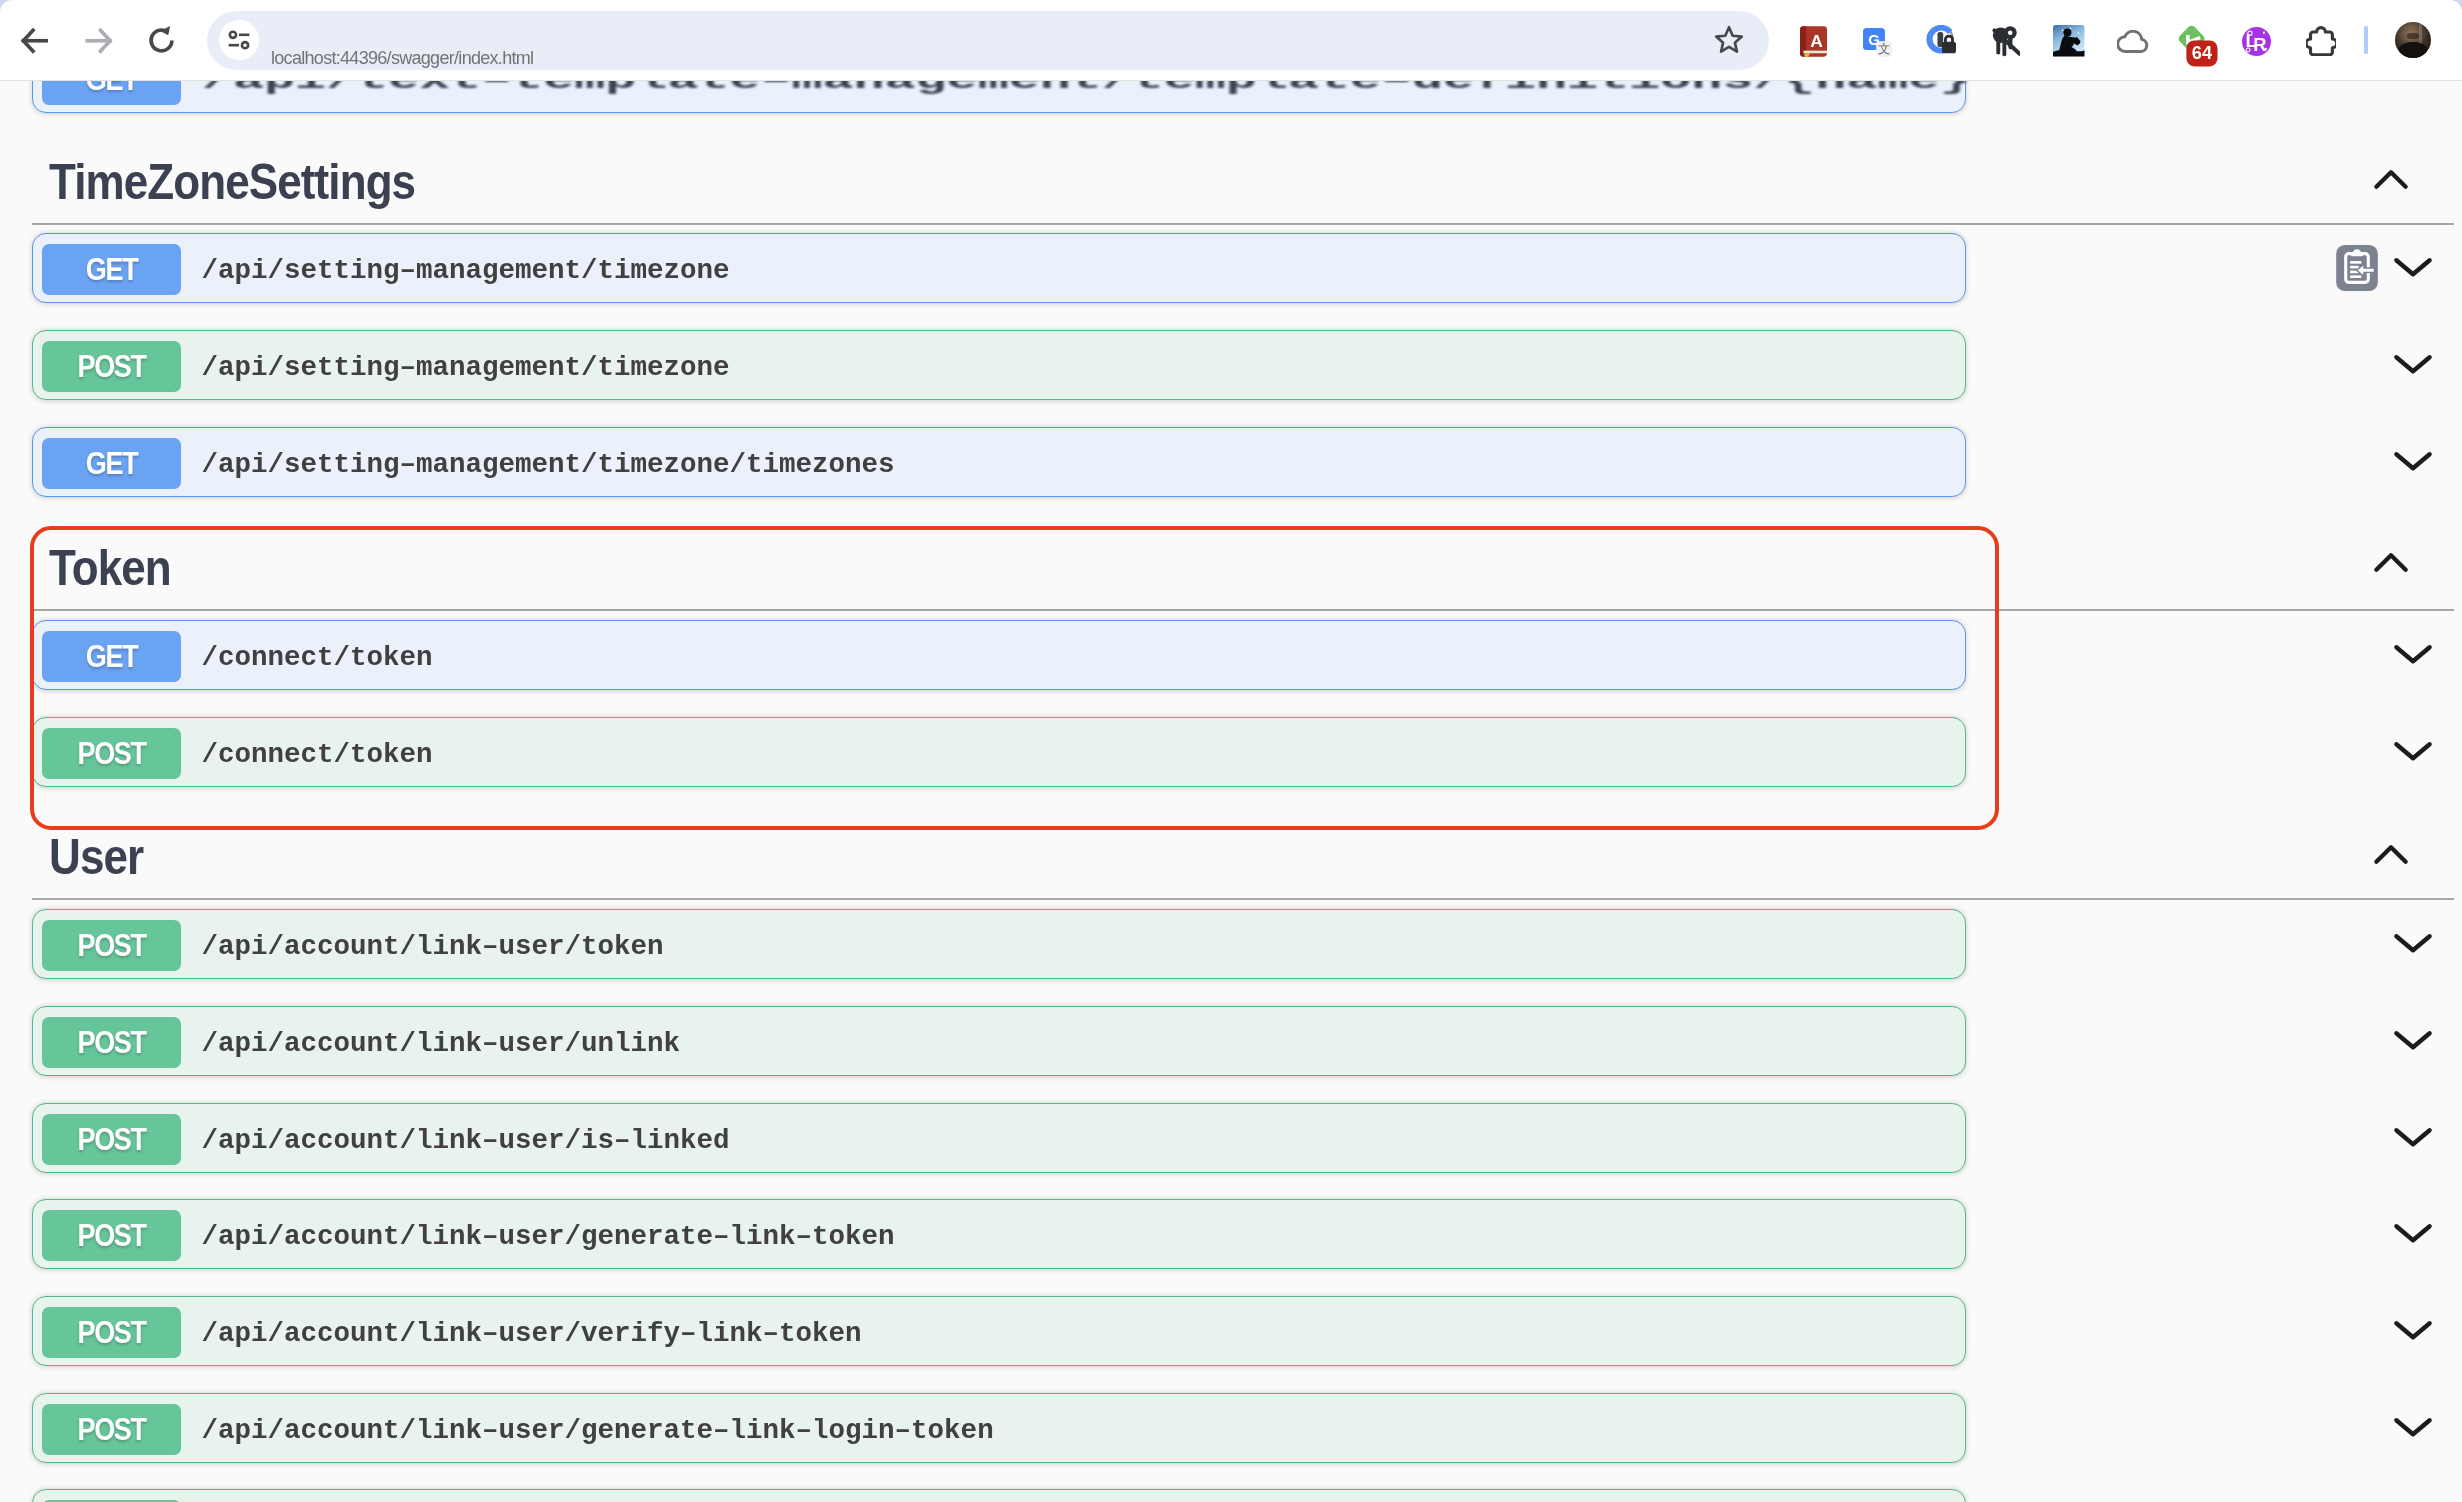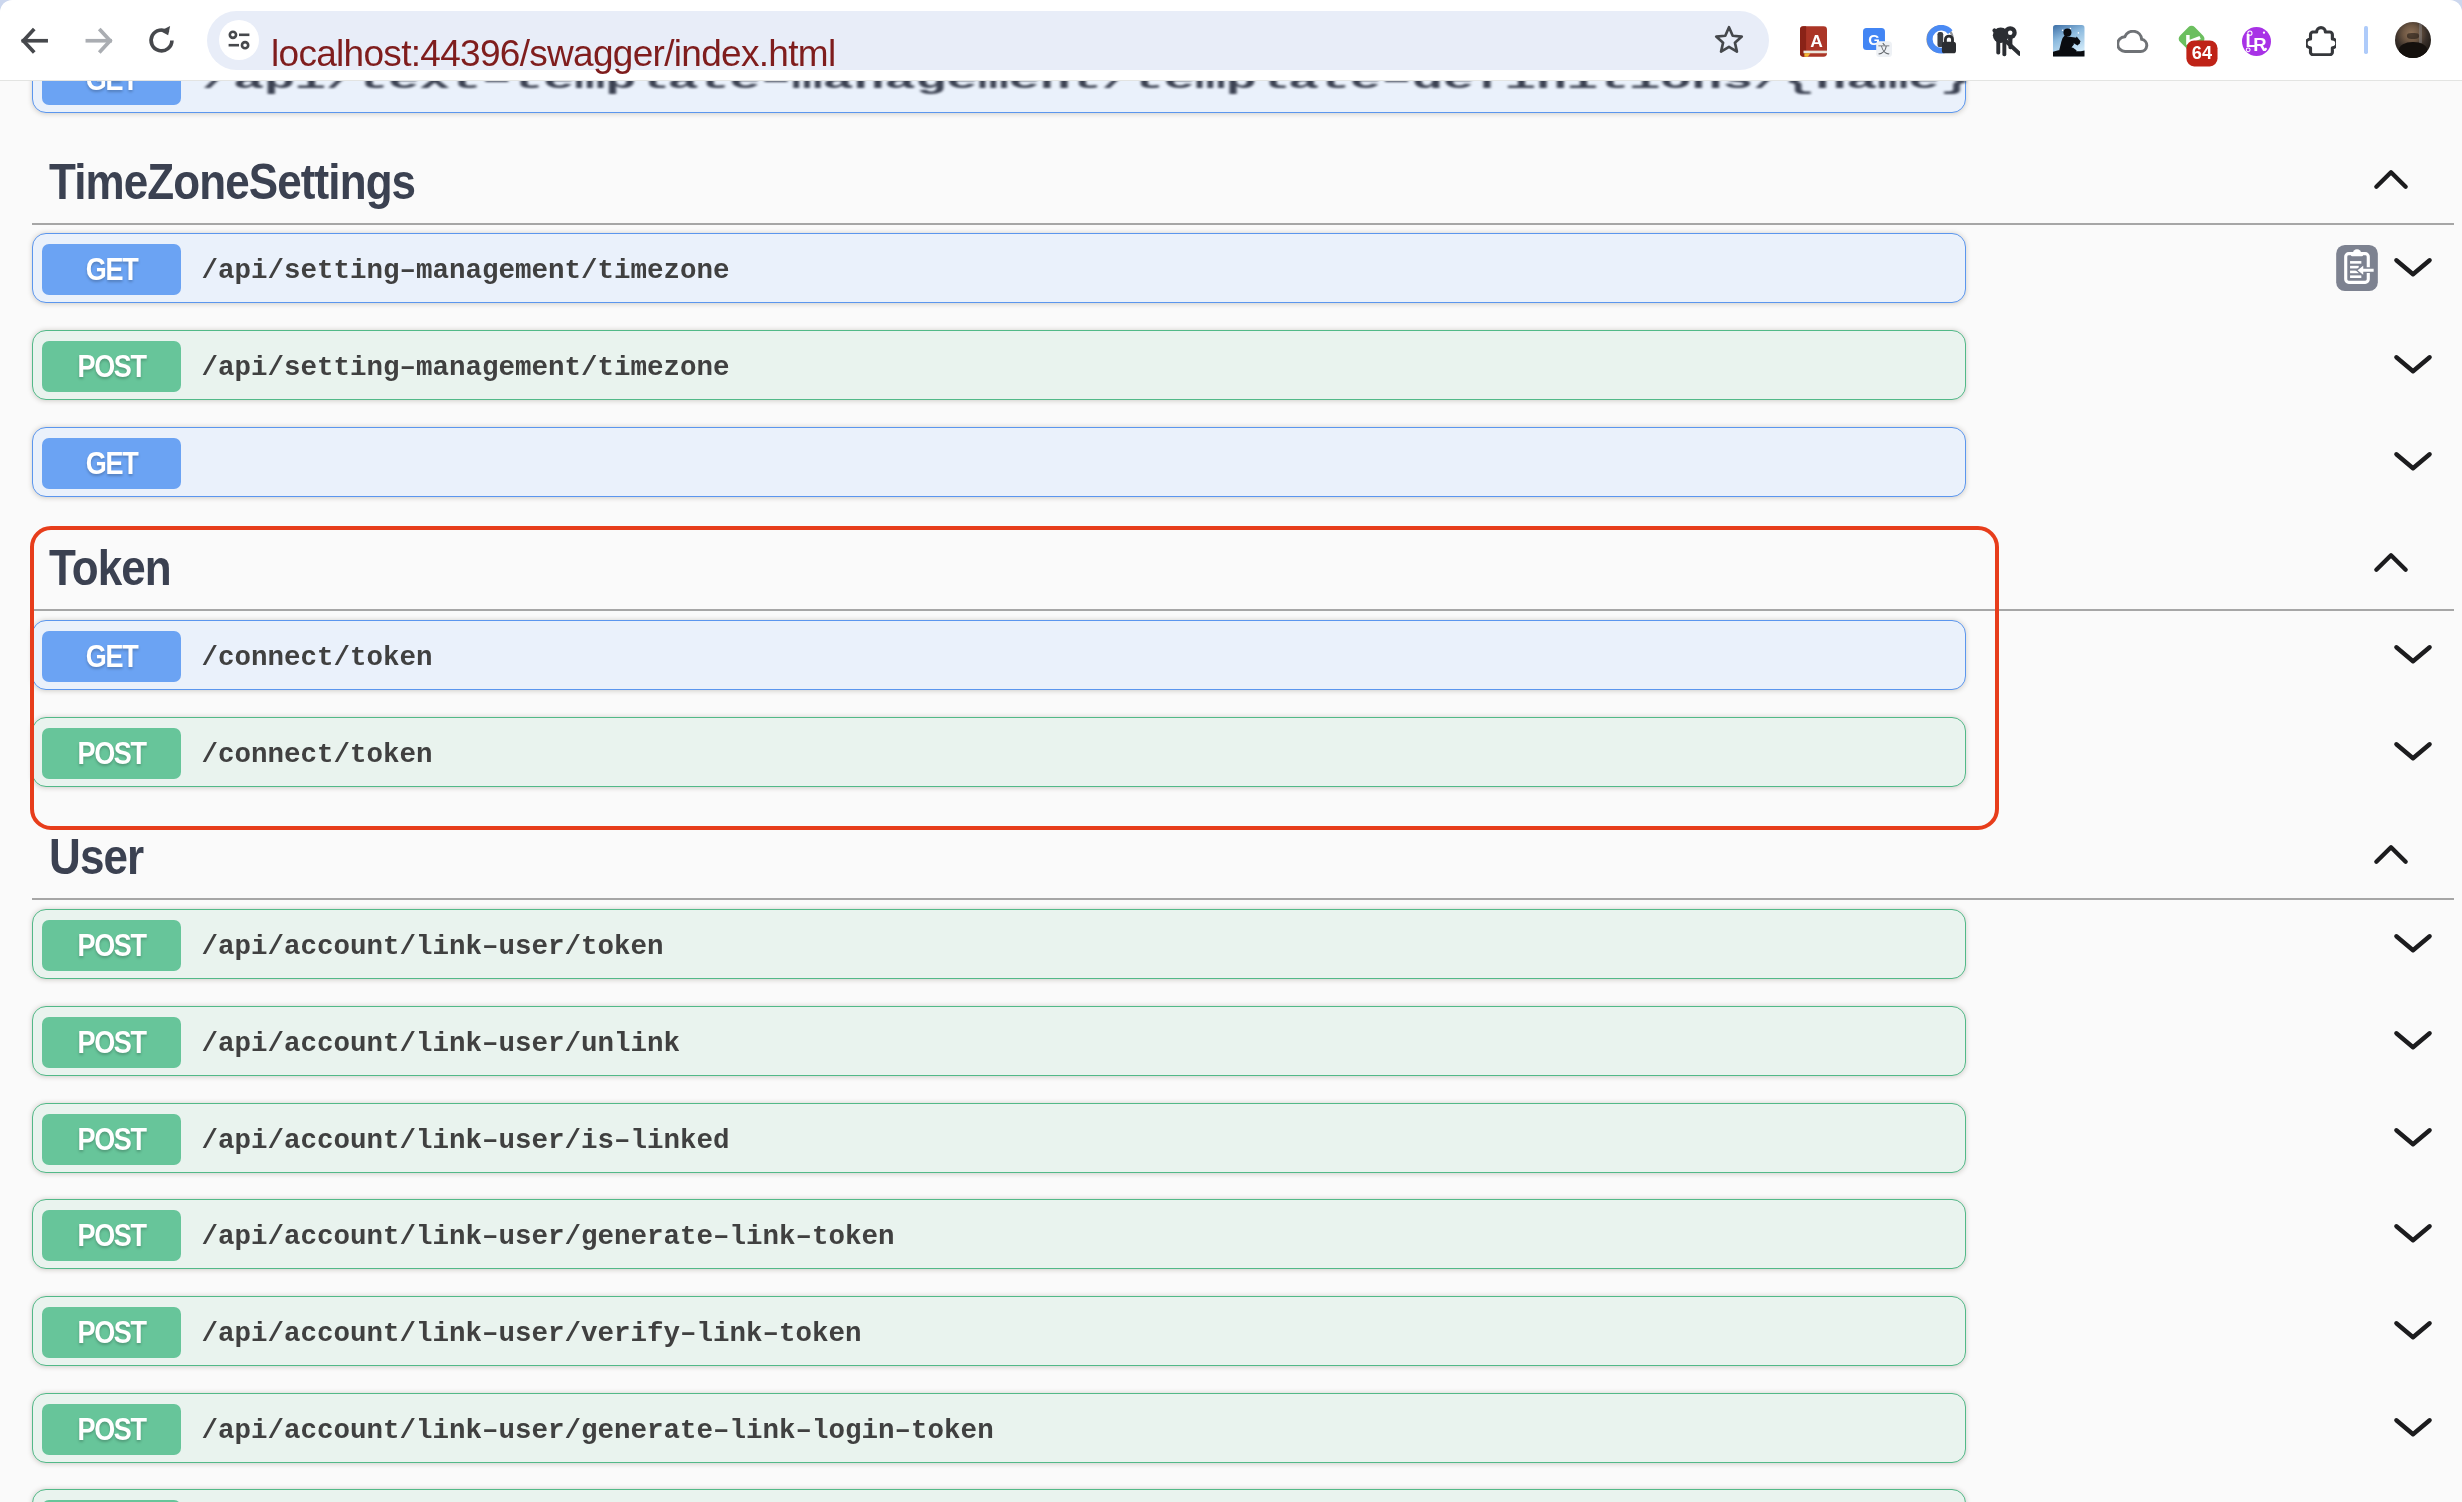--- a/index.html
+++ b/index.html
@@ -52,20 +52,21 @@
       </div>
 <div class="path">/api/setting–management/timezone</div>
 <svg style="position:absolute;left:2358px;top:21px" width="44" height="24.5" viewBox="0 0 50 28">
         <polyline points="6,6 25.0,22 44,6" fill="none" stroke="#1c1c1e" stroke-width="5" stroke-linecap="round" stroke-linejoin="round"></polyline>
       </svg>
 </div>
 <div class="row get" style="top:427px">
 <div class="badge get">
         <span>GET</span>
       </div>
+<div class="path">/api/setting–management/timezone/timezones</div>
 <svg style="position:absolute;left:2358px;top:21px" width="44" height="24.5" viewBox="0 0 50 28">
         <polyline points="6,6 25.0,22 44,6" fill="none" stroke="#1c1c1e" stroke-width="5" stroke-linecap="round" stroke-linejoin="round"></polyline>
       </svg>
 </div>
 <div class="row get" style="top:620px">
 <div class="badge get">
         <span>GET</span>
       </div>
 <div class="path">/connect/token</div>
 <svg style="position:absolute;left:2358px;top:21px" width="44" height="24.5" viewBox="0 0 50 28">
@@ -175,21 +176,21 @@
 <div style="position:absolute;left:207px;top:10.5px;width:1562px;height:59px;border-radius:30px;background:#e8edf8"></div>
 <div style="position:absolute;left:219px;top:20px;width:40px;height:40px;border-radius:50%;background:#fff"></div>
 <svg class="tbi" style="left:226px;top:27px" width="26" height="26" viewBox="0 0 30 30">
 <g stroke="#46484c" stroke-width="3" fill="none">
 <circle cx="8" cy="9" r="3.6"></circle>
         <line x1="15" y1="9" x2="27" y2="9"></line>
 <line x1="3" y1="21" x2="15" y2="21"></line>
         <circle cx="22" cy="21" r="3.6"></circle>
       </g>
     </svg>
-<div style="position:absolute;left:271px;top:35px;font-size:37px;line-height:1;letter-spacing:-0.7px;color:#7f1d1d">localhost:44396/swagger/index.html</div>
+<div style="position:absolute;left:271px;top:49px;font-size:18px;line-height:1;letter-spacing:-0.7px;color:#737373">localhost:44396/swagger/index.html</div>
 <svg class="tbi" style="left:1714px;top:24.5px" width="30" height="30" viewBox="0 0 34 34">
 <path d="M17 2.5 L21.2 12.2 L31.5 13.1 L23.7 20 L26 30.2 L17 24.7 L8 30.2 L10.3 20 L2.5 13.1 L12.8 12.2 Z" fill="none" stroke="#45484c" stroke-width="3" stroke-linejoin="round"></path>
     </svg>
 <svg class="tbi" style="left:1800px;top:26px" width="27" height="31" viewBox="0 0 31 35">
 <rect x="0" y="0" width="31" height="35" rx="4" fill="#ab3526"></rect>
 <path d="M0 4 a4 4 0 0 1 4 -4 h3 v35 h-3 a4 4 0 0 1 -4 -4 Z" fill="#8a2317"></path>
 <rect x="4" y="28" width="27" height="3" fill="#ece6dc"></rect>
 <polygon points="5,31 12,31 9,35 5,35" fill="#f2b735"></polygon>
 <text x="19" y="24" font-family="Liberation Sans" font-size="20" font-weight="bold" fill="#fff" text-anchor="middle">A</text>
     </svg>

